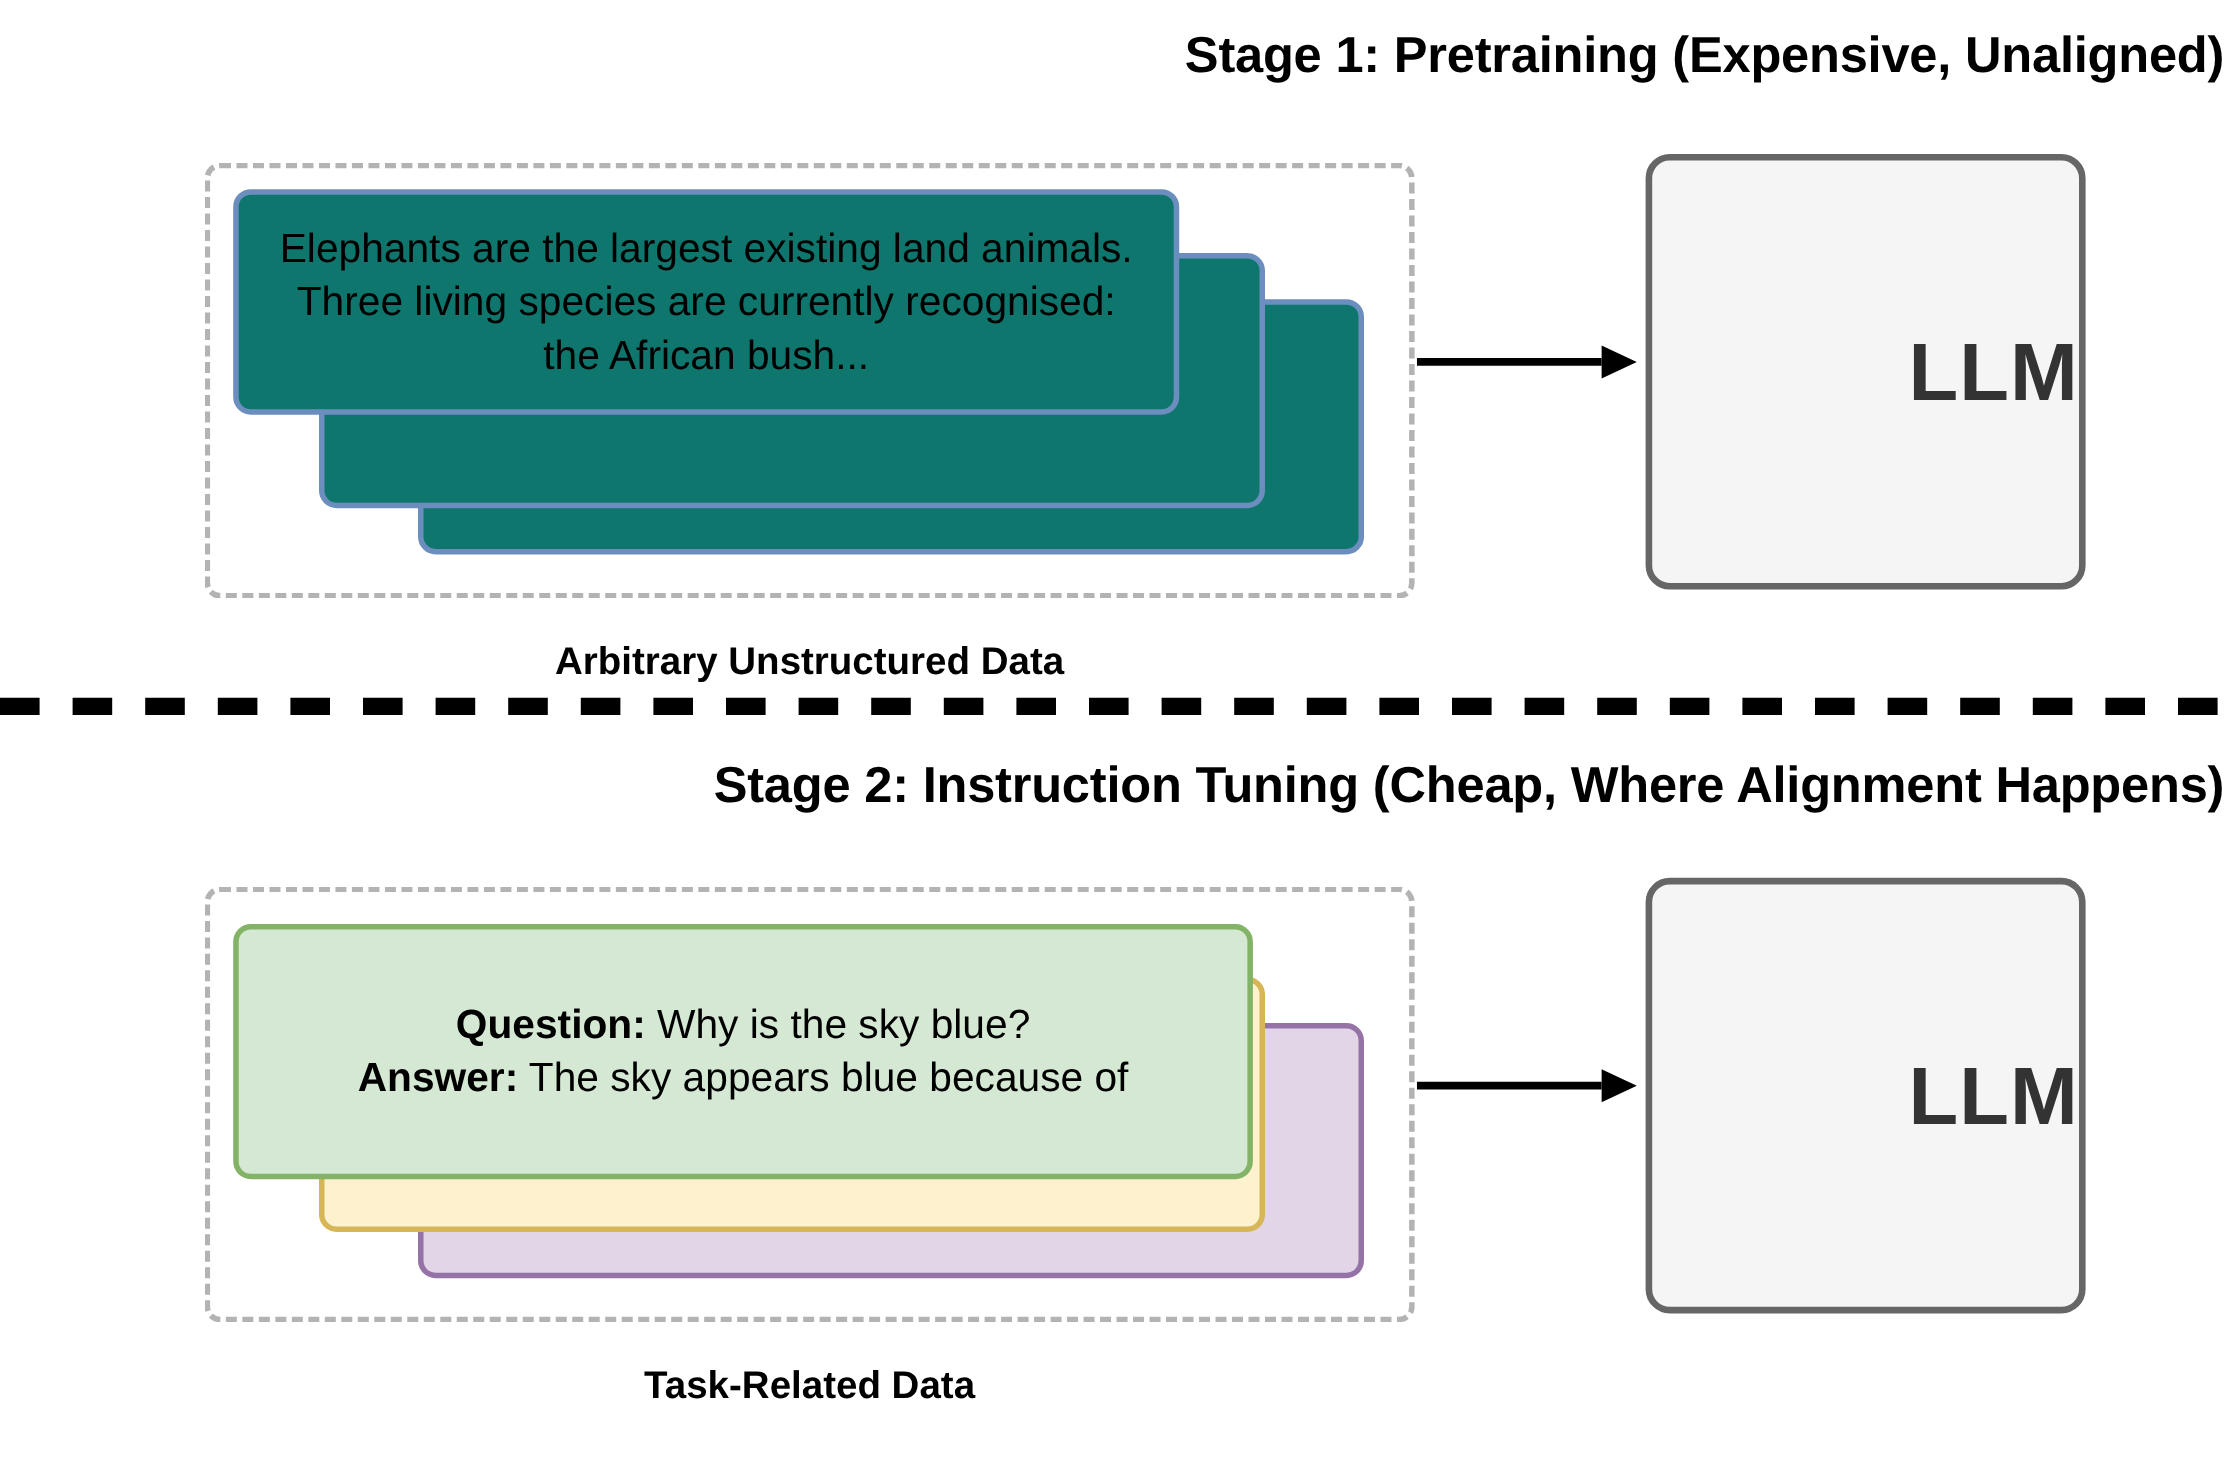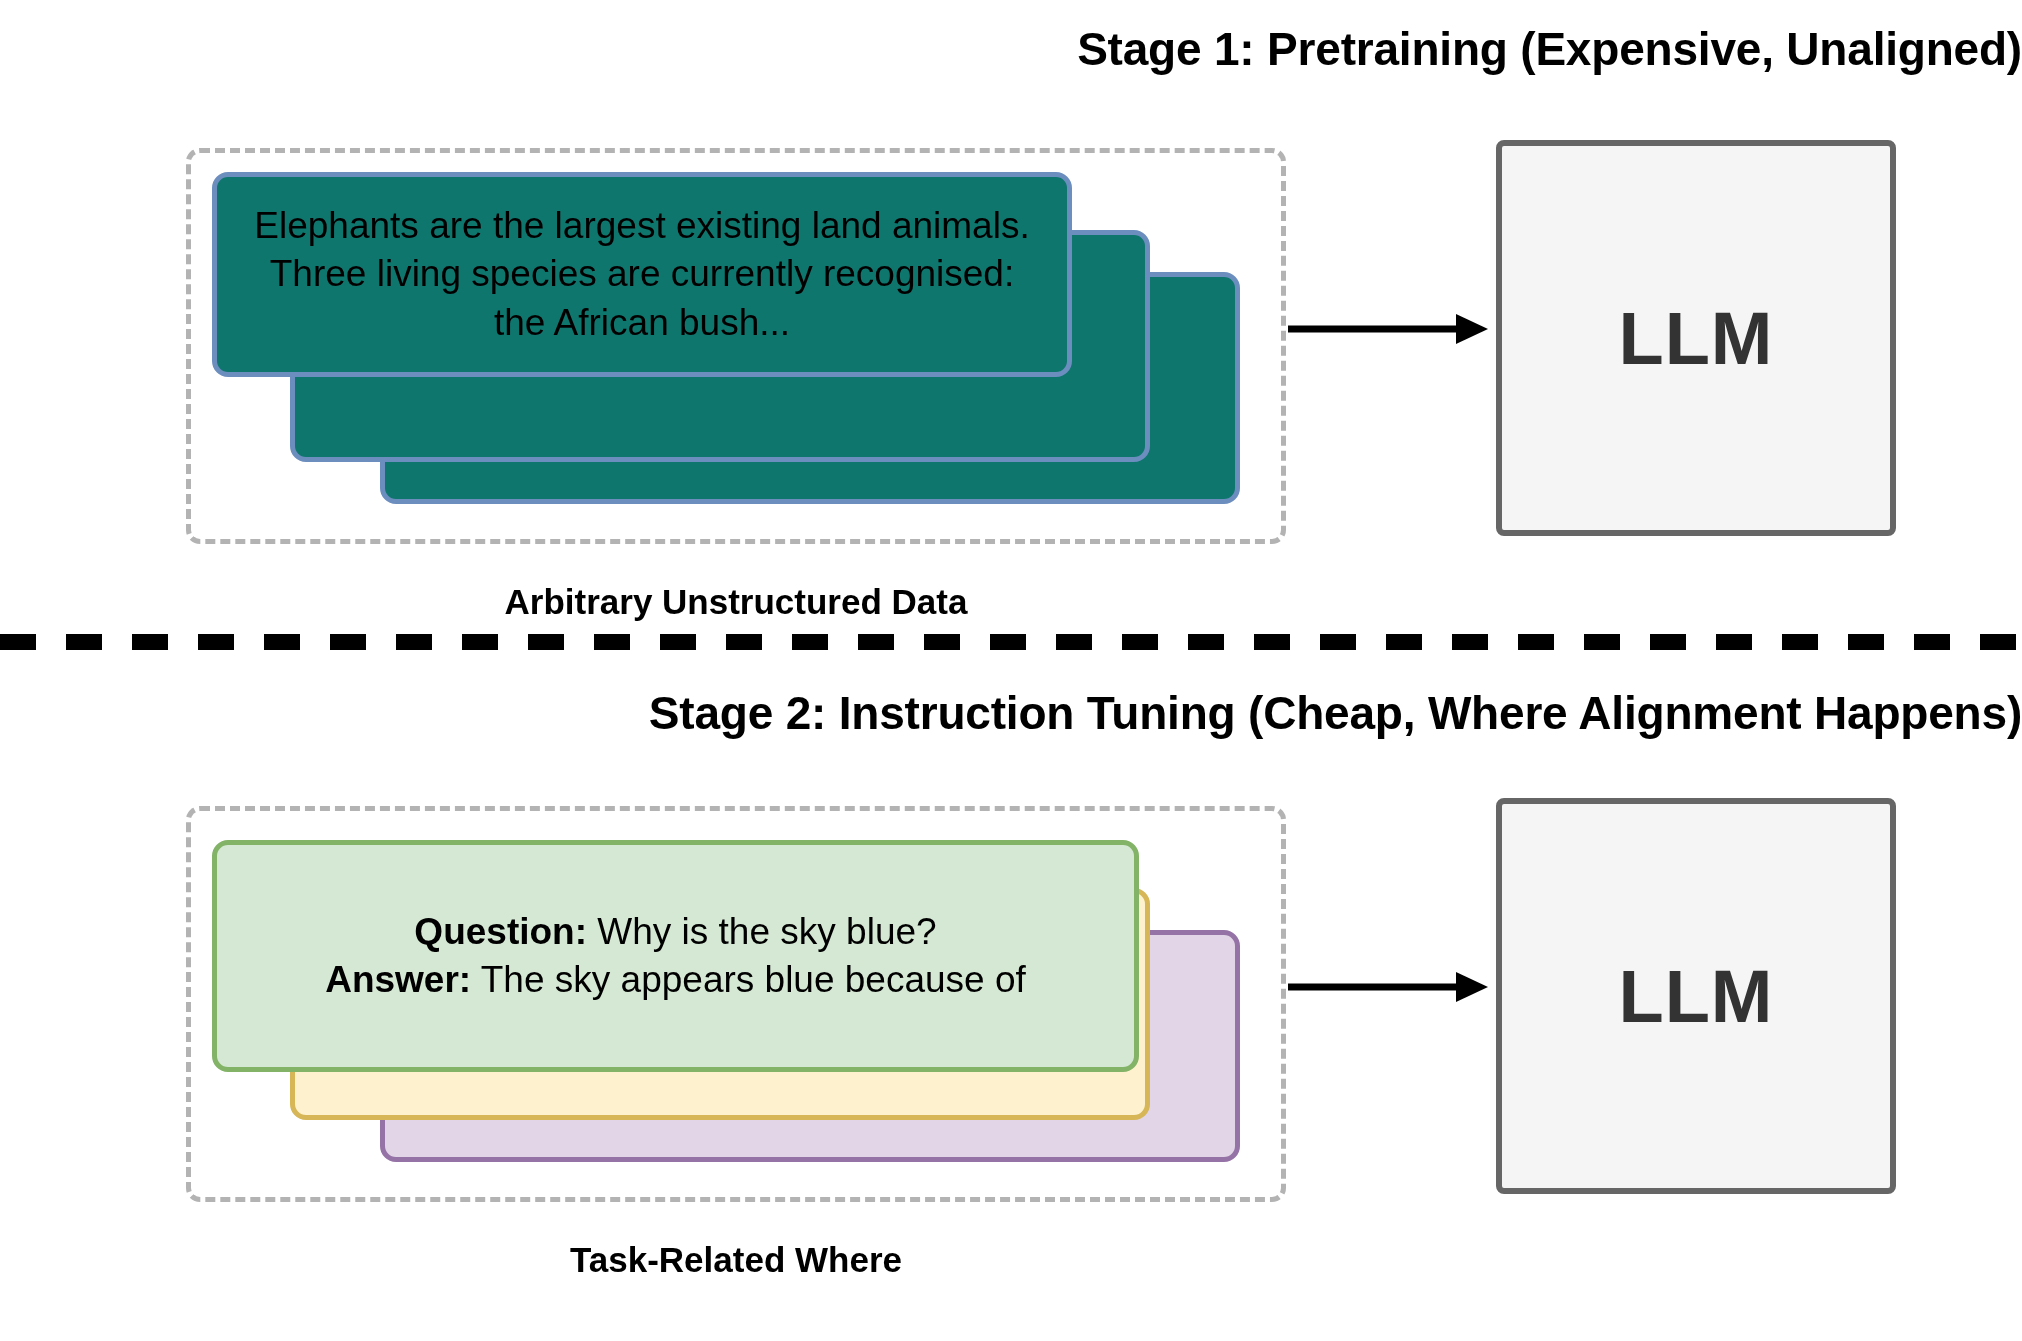--- a/index.html
+++ b/index.html
@@ -109,24 +109,24 @@
   #arrow2 { left: 1288px; top: 970px; }
 
   
   .llm-box {
     position: absolute;
     width: 400px;
     height: 396px;
     box-sizing: border-box;
     background: #f5f5f5;
     border: 6px solid #666666;
-    border-radius: 8px;
+    border-radius: 22px;
     display: flex;
     align-items: center;
-    justify-content: center;
+    justify-content: flex-end;
     font-size: 74px;
     font-weight: bold;
     color: #333333;
     letter-spacing: 1px;
   }
   #llm1 { left: 1496px; top: 140px; }
   #llm2 { left: 1496px; top: 798px; }
 
   
   #divider {
@@ -199,14 +199,14 @@
     <line x1="0" y1="17" x2="168" y2="17" stroke="#000000" stroke-width="7"></line>
     <polygon points="168,2 200,17 168,32" fill="#000000"></polygon>
   </svg>
 </div>
 
 <div class="llm-box" id="llm2">
   <span>LLM</span>
 </div>
 
 <div class="group-caption" id="caption2">
-  <div>Task-Related Where</div>
+  <div>Task-Related Data</div>
 </div>
 
 </body></html>

